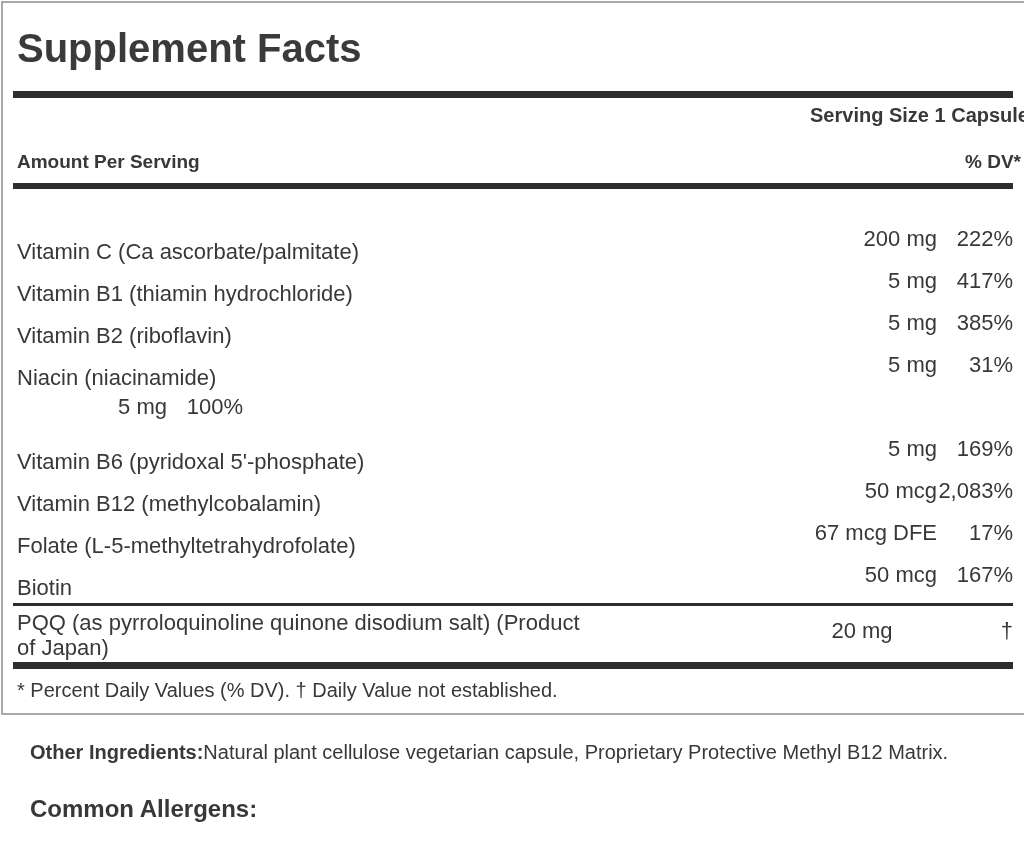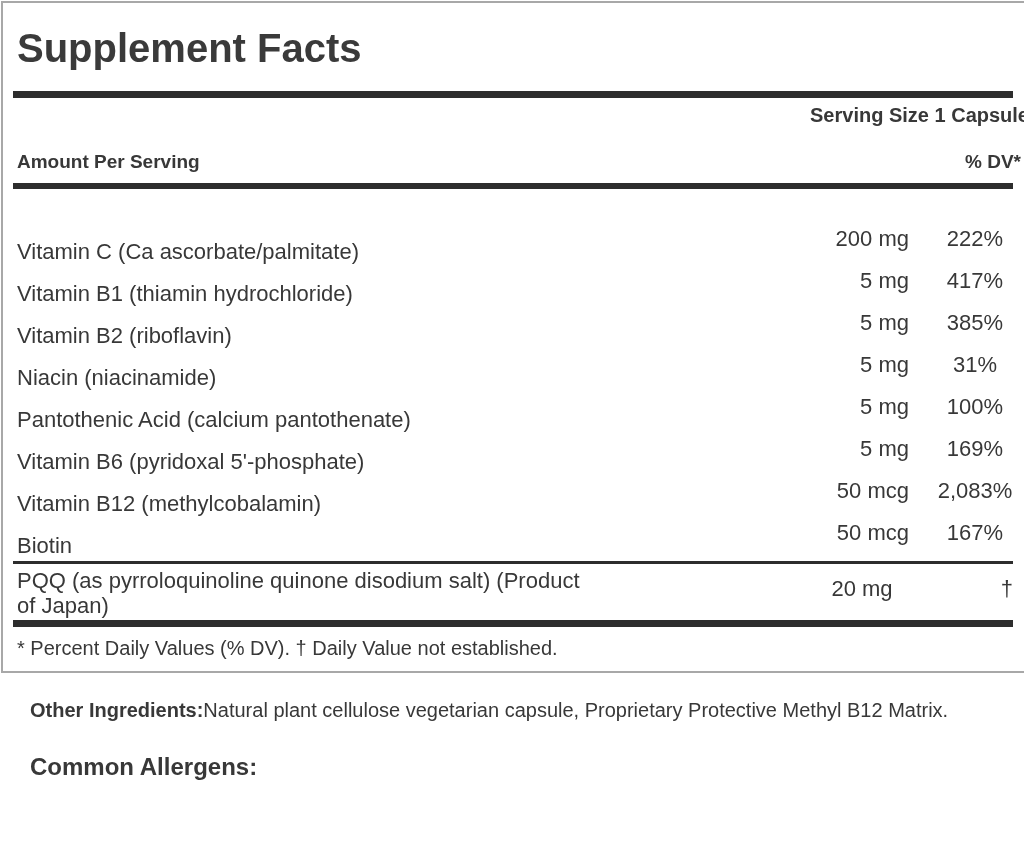--- a/index.html
+++ b/index.html
@@ -60,25 +60,24 @@
   .ingredient-row .name { flex: 1; margin-top: 20px; }
   .ingredient-row .amount {
     width: 150px;
     text-align: right;
     position: relative;
     top: 7px;
     white-space: nowrap;
   }
   .ingredient-row .dv {
     width: 76px;
-    text-align: center;
+    text-align: right;
     position: relative;
     top: 7px;
     white-space: nowrap;
-    padding-left: 28px;
   }
   .rule-thin { height: 3px; margin-top: 6px; }
   .pqq-row {
     display: flex;
     font-size: 22px;
     padding: 4px 20px 2px 4px;
     align-items: flex-start;
   }
   .pqq-row .name { flex: 1; line-height: 25px; }
   .pqq-row .amount {
@@ -148,33 +147,37 @@
       <span class="name">Vitamin B2 (riboflavin)</span>
       <span class="amount">5 mg</span>
       <span class="dv">385%</span>
     </div>
     <div class="ingredient-row">
       <span class="name">Niacin (niacinamide)</span>
       <span class="amount">5 mg</span>
       <span class="dv">31%</span>
     </div>
     <div class="ingredient-row">
-      <span class="name">Pantothenic Acid (calcium pantothenate)</span>
       <span class="amount">5 mg</span>
       <span class="dv">100%</span>
     </div>
     <div class="ingredient-row">
       <span class="name">Vitamin B6 (pyridoxal 5'-phosphate)</span>
       <span class="amount">5 mg</span>
       <span class="dv">169%</span>
     </div>
     <div class="ingredient-row">
       <span class="name">Vitamin B12 (methylcobalamin)</span>
       <span class="amount">50 mcg</span>
       <span class="dv">2,083%</span>
+    </div>
+    <div class="ingredient-row">
+      <span class="name">Folate (L-5-methyltetrahydrofolate)</span>
+      <span class="amount">67 mcg DFE</span>
+      <span class="dv">17%</span>
     </div>
     <div class="ingredient-row">
       <span class="name">Biotin</span>
       <span class="amount">50 mcg</span>
       <span class="dv">167%</span>
     </div>
   </div>
 
   <div class="rule rule-thin"></div>
 

